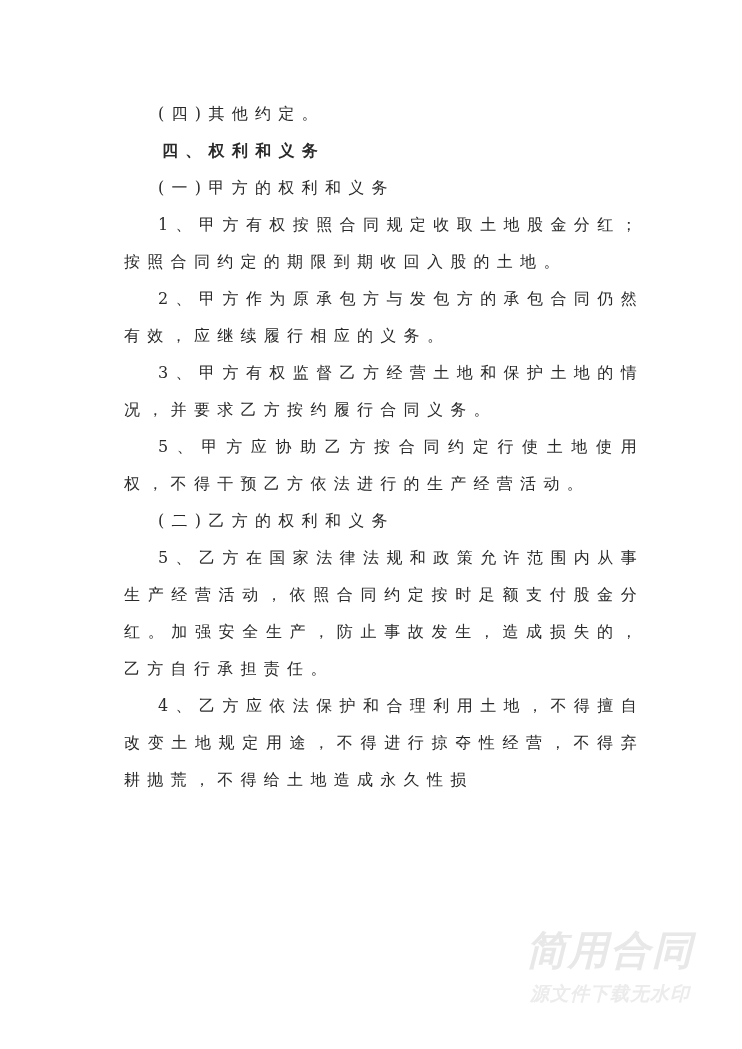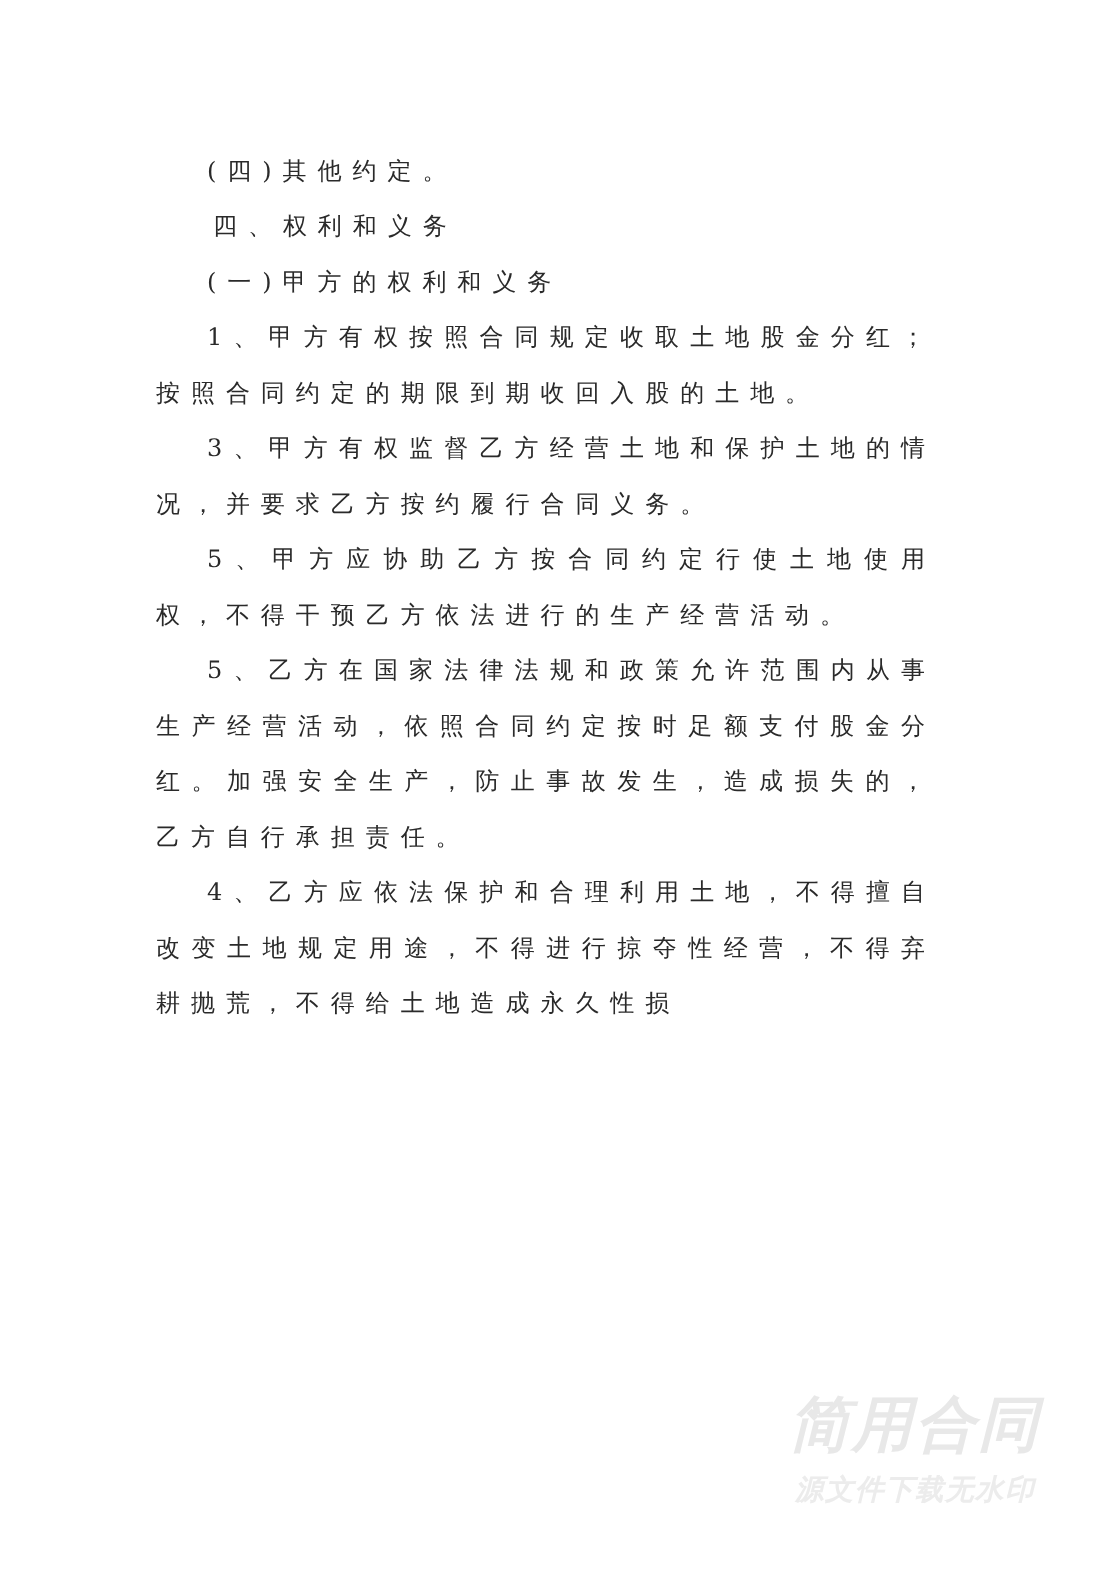--- a/index.html
+++ b/index.html
@@ -1,30 +1,30 @@
 <!DOCTYPE html>
 <html><head>
   <meta charset="utf-8">
   <style>
     html, body { margin: 0; padding: 0; background: #ffffff; }
     body { width: 742px; height: 1049px; position: relative; overflow: hidden; }
     .page {
       position: absolute;
-      left: 104px;
+      left: 124px;
       top: 95px;
       width: 520px;
       font-family: "DejaVu Serif", "Liberation Serif", serif;
       font-size: 16px;
       color: #2a2a2a;
       line-height: 37px;
       letter-spacing: 7.3px;
     }
     .para { margin: 0; text-align: justify; text-justify: inter-ideograph; }
     .indent { text-indent: 34px; }
-    .heading-indent { text-indent: 38px; }
+    .heading-indent { text-indent: 38px; font-weight: bold; }
     .watermark {
       position: absolute;
       left: 505px;
       top: 928px;
       width: 210px;
       font-family: "DejaVu Sans", sans-serif;
       font-style: italic;
       color: #e8e8e8;
       text-align: center;
       pointer-events: none;
@@ -33,22 +33,24 @@
     .wm-sub { font-size: 19px; font-weight: bold; letter-spacing: 1px; line-height: 30px; margin-top: 6px; color: #ececec; }
   </style>
 </head>
 <body>
 
 <div class="page">
   <p class="para indent">(四)其他约定。</p>
   <p class="para heading-indent">四、权利和义务</p>
   <p class="para indent">(一)甲方的权利和义务</p>
   <p class="para indent">1、甲方有权按照合同规定收取土地股金分红；按照合同约定的期限到期收回入股的土地。</p>
+  <p class="para indent">2、甲方作为原承包方与发包方的承包合同仍然有效，应继续履行相应的义务。</p>
   <p class="para indent">3、甲方有权监督乙方经营土地和保护土地的情况，并要求乙方按约履行合同义务。</p>
   <p class="para indent">5、甲方应协助乙方按合同约定行使土地使用权，不得干预乙方依法进行的生产经营活动。</p>
+  <p class="para indent">(二)乙方的权利和义务</p>
   <p class="para indent">5、乙方在国家法律法规和政策允许范围内从事生产经营活动，依照合同约定按时足额支付股金分红。加强安全生产，防止事故发生，造成损失的，乙方自行承担责任。</p>
   <p class="para indent">4、乙方应依法保护和合理利用土地，不得擅自改变土地规定用途，不得进行掠夺性经营，不得弃耕抛荒，不得给土地造成永久性损</p>
 </div>
 
 <div class="watermark">
   <div class="wm-main">简用合同</div>
   <div class="wm-sub">源文件下载无水印</div>
 </div>
 
 </body></html>

